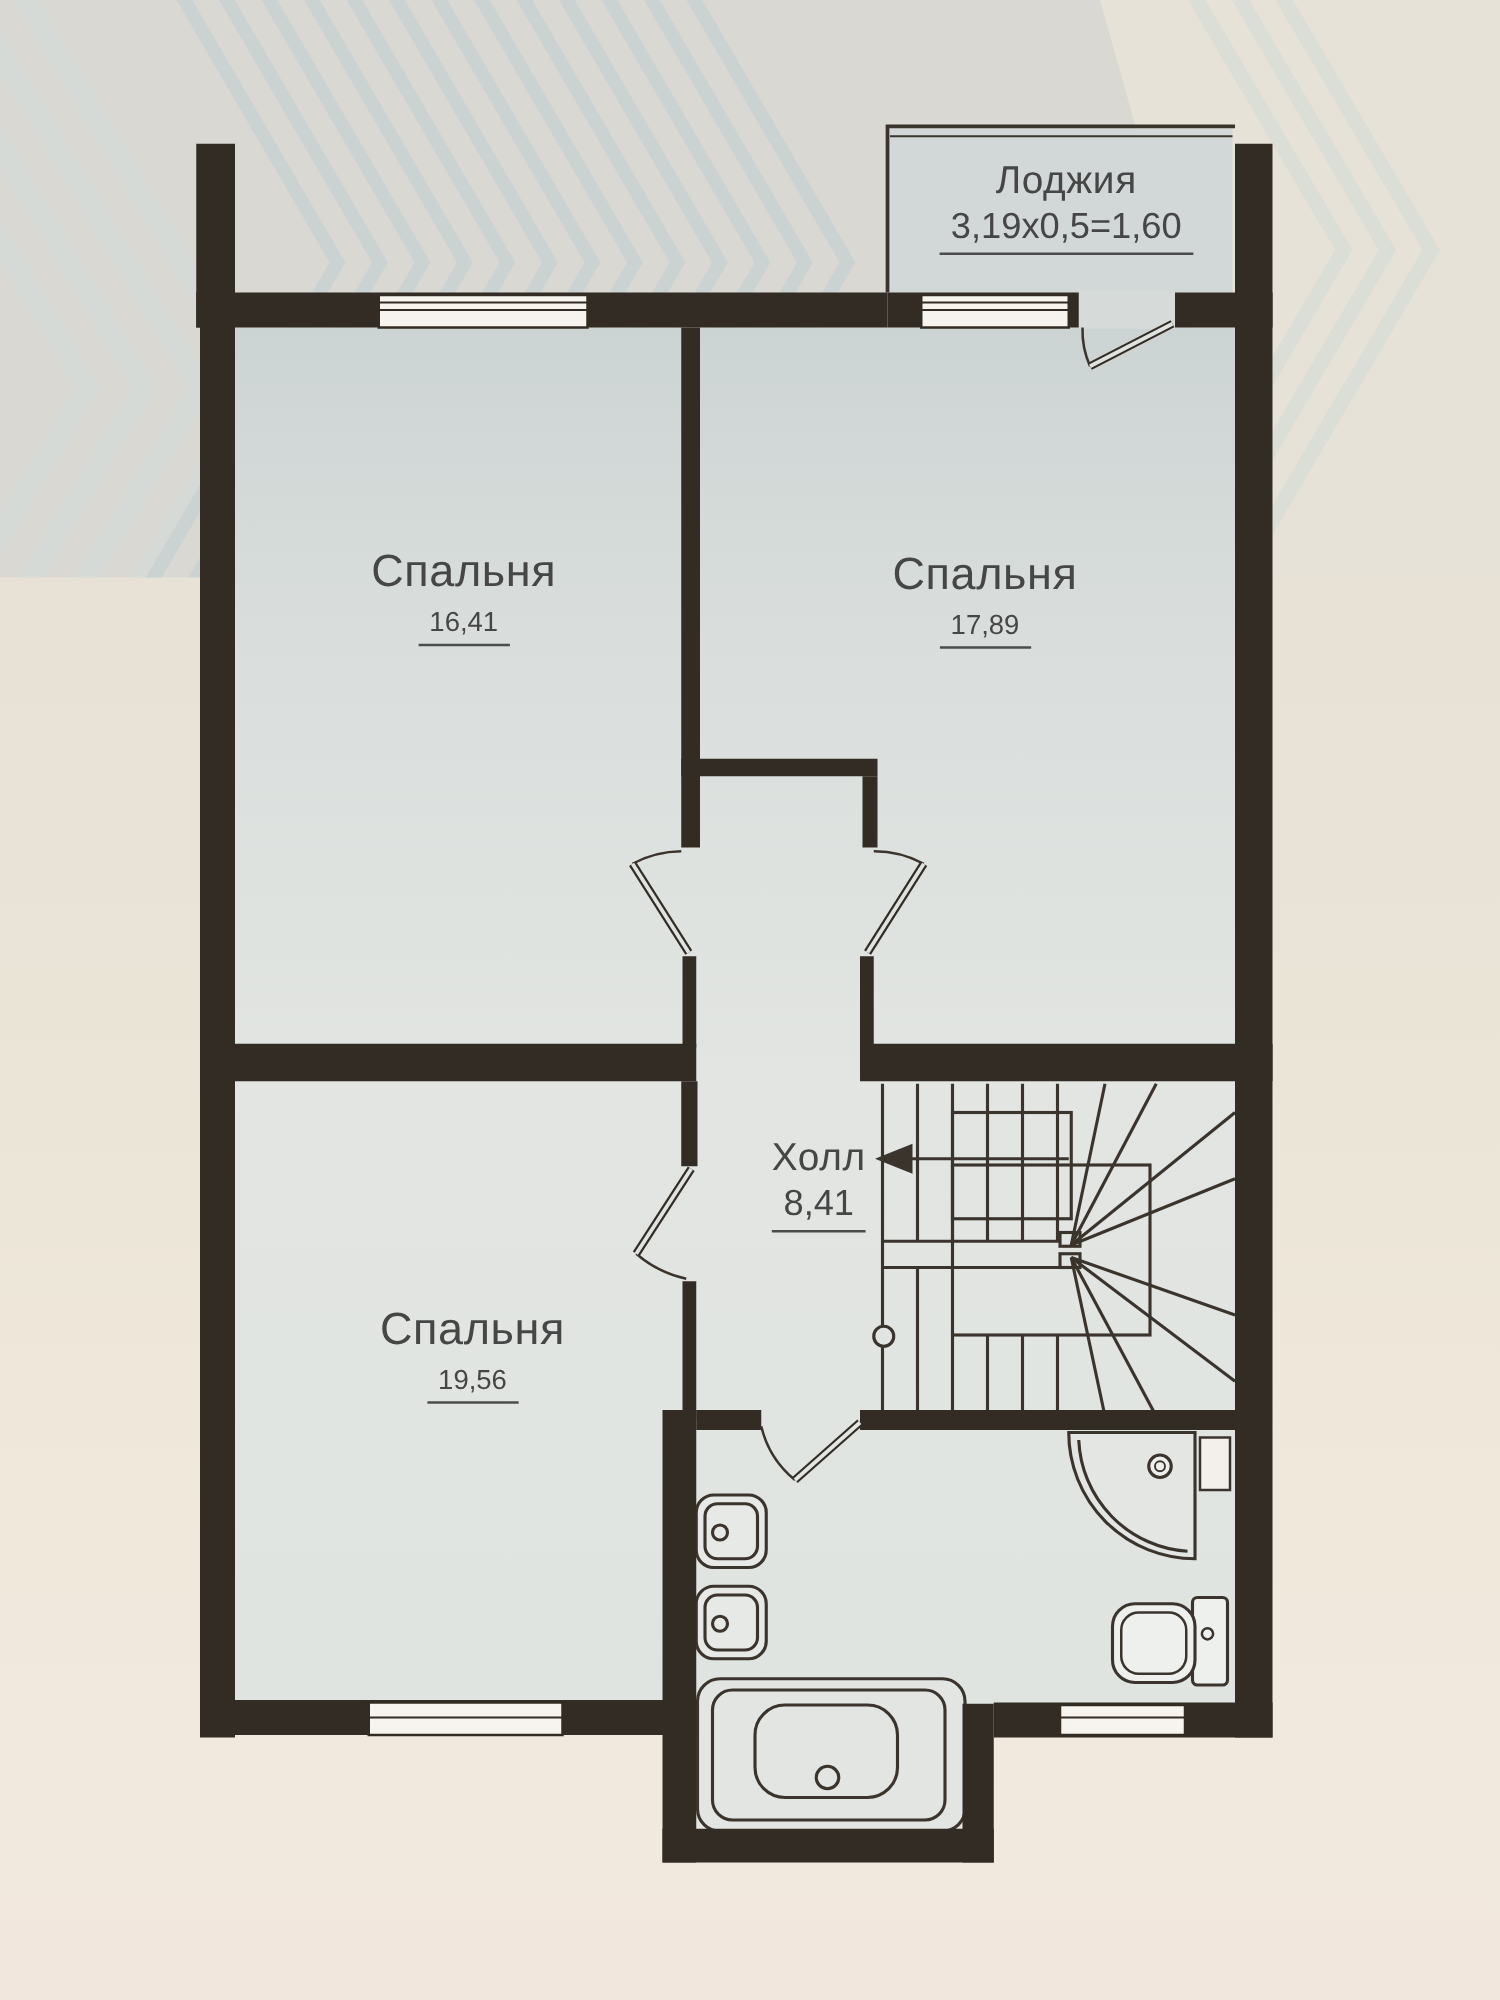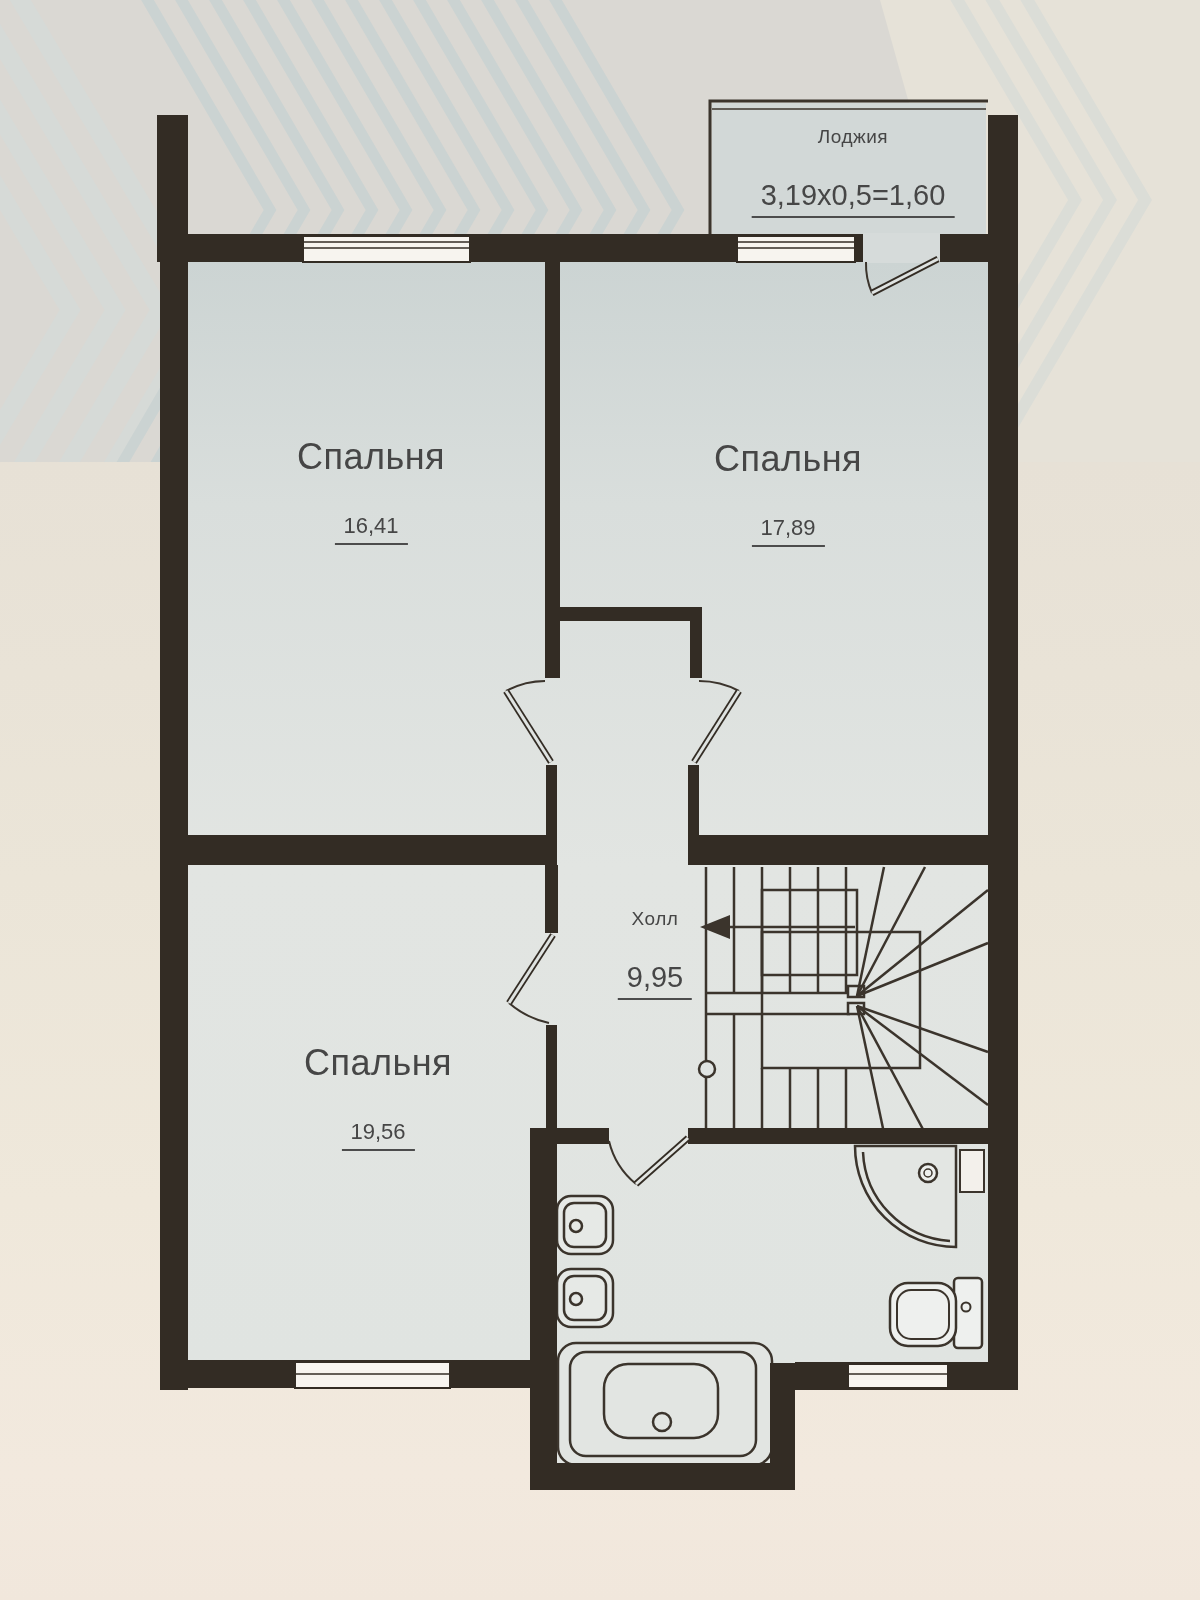--- a/index.html
+++ b/index.html
@@ -2,24 +2,24 @@
 <html><head>
 <meta charset="utf-8">
 <style>
   html,body{margin:0;padding:0;}
   body{width:1200px;height:1600px;overflow:hidden;font-family:"Liberation Sans",sans-serif;}
   .photo{position:relative;width:1200px;height:1600px;
     background:linear-gradient(180deg,#dbd9d4 0%,#dedbd5 16%,#e7e1d6 29%,#ebe5d8 55%,#efe8db 75%,#f2e9de 92%,#f1e7dc 100%);}
   .plan-svg{position:absolute;left:0;top:0;}
   .label{position:absolute;transform:translateX(-50%);text-align:center;color:#464646;}
   .rname{font-size:36px;letter-spacing:.5px;white-space:nowrap;}
-  .rname.sm{font-size:19px;}
+  .rname.sm{font-size:31px;}
   .rarea{font-size:22px;margin-top:7px;white-space:nowrap;}
   .rarea.sm{font-size:29px;margin-top:3px;}
-  .uline{display:inline-block;padding:0 9px 4px;border-bottom:2.5px solid #4c4c4c;margin-top:28px;}
+  .uline{display:inline-block;padding:0 9px 4px;border-bottom:2.5px solid #4c4c4c;}
 </style>
 </head>
 <body>
 
 <div class="photo">
 
 <svg class="plan-svg" width="1200" height="1600" viewBox="0 0 1200 1600">
   <defs>
     <clipPath id="chevclip">
           <rect x="0" y="0" width="1200" height="462"></rect>
@@ -234,21 +234,21 @@
   <div class="rarea"><span class="uline">16,41</span></div>
 </div>
 
 <div class="label" style="left:788px;top:438px">
   <div class="rname">Спальня</div>
   <div class="rarea"><span class="uline">17,89</span></div>
 </div>
 
 <div class="label" style="left:655px;top:908px">
   <div class="rname sm">Холл</div>
-  <div class="rarea sm"><span class="uline">9,95</span></div>
+  <div class="rarea sm"><span class="uline">8,41</span></div>
 </div>
 
 <div class="label" style="left:378px;top:1042px">
   <div class="rname">Спальня</div>
   <div class="rarea"><span class="uline">19,56</span></div>
 </div>
 
 
 </div>
 

